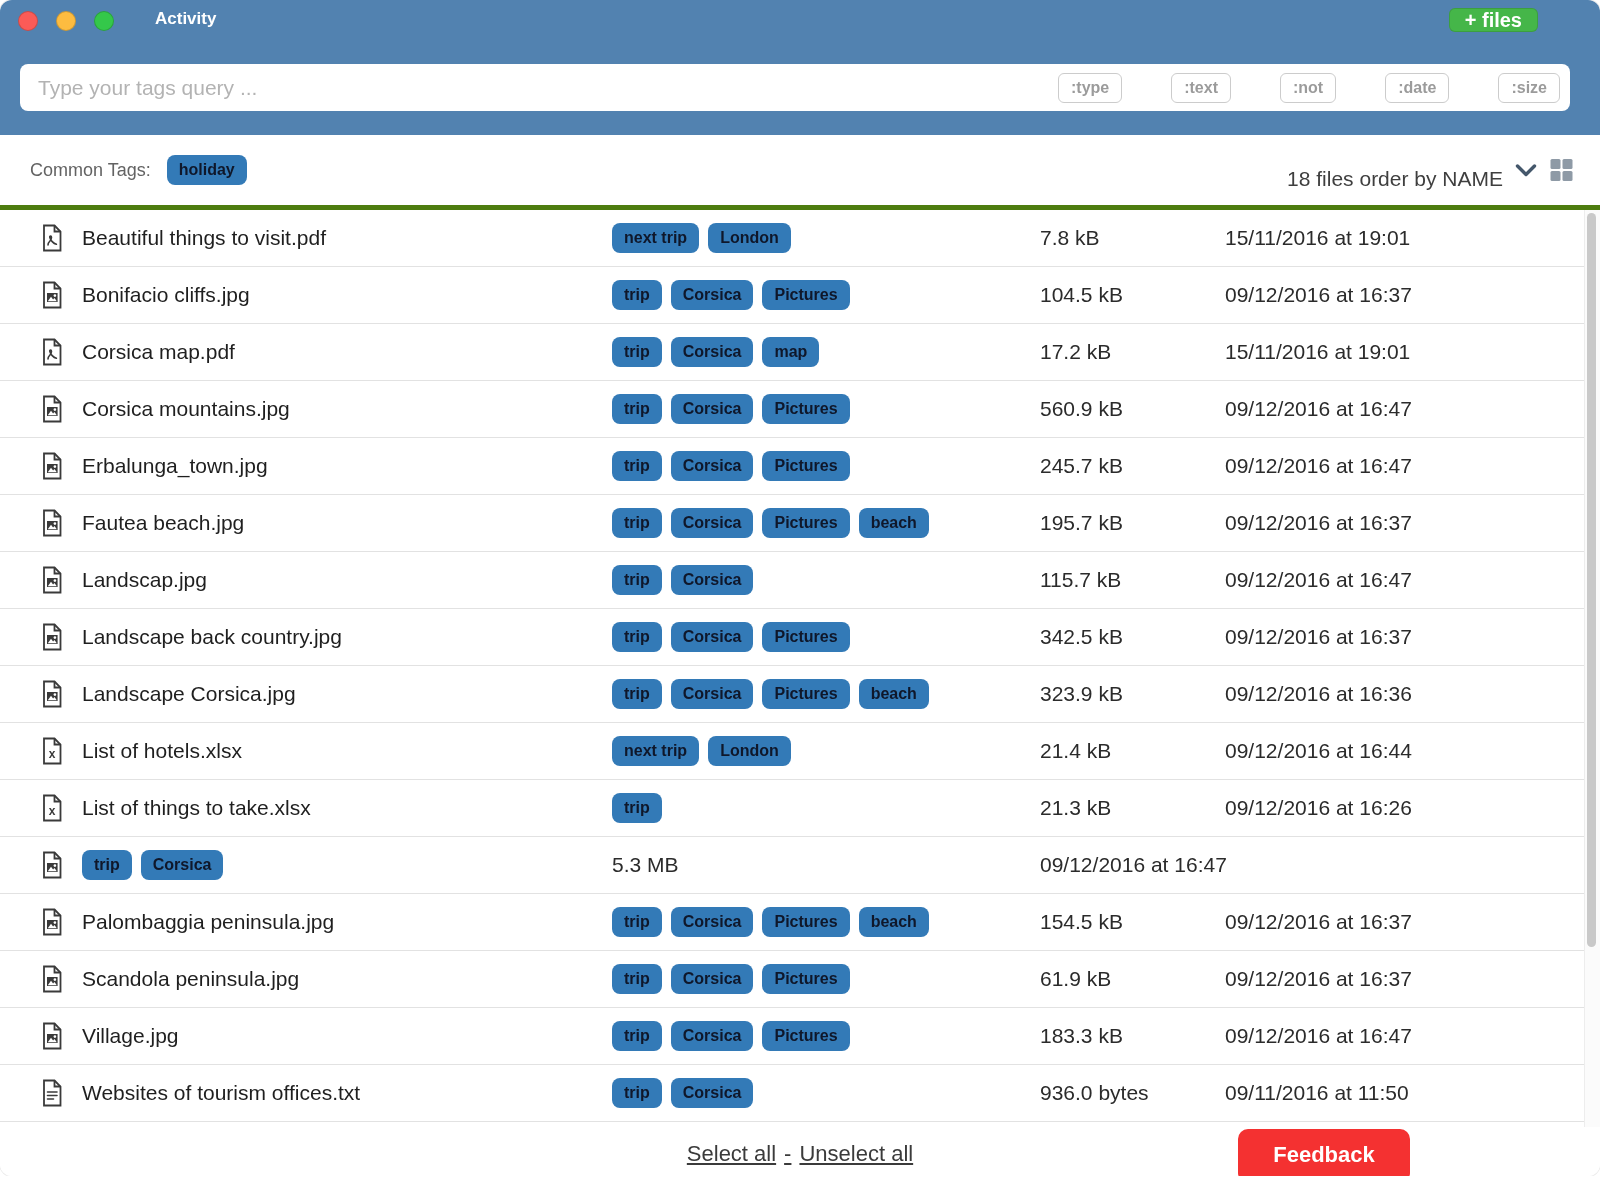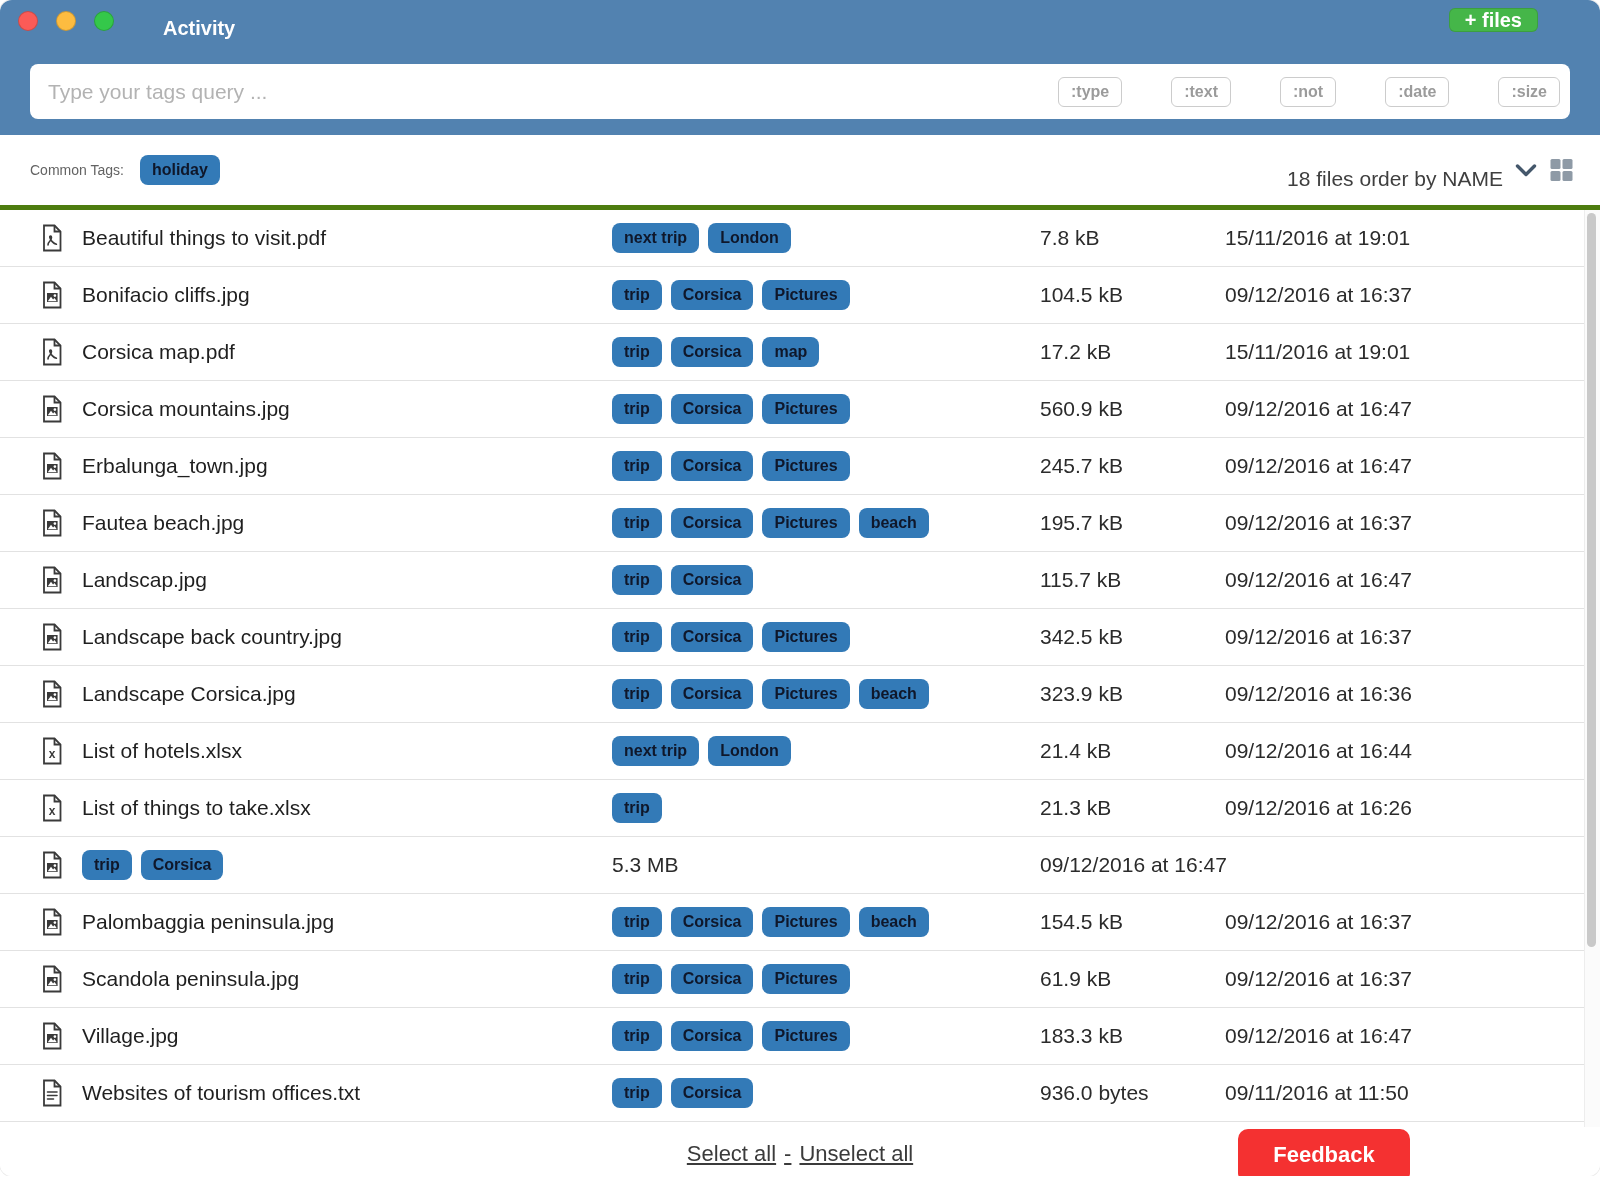--- a/index.html
+++ b/index.html
@@ -10,42 +10,42 @@
     border-radius:12px; overflow:hidden; box-shadow:0 0 0 1px rgba(0,0,0,.08);
   }
 
   
   .hdr { height:135px; background:var(--header-blue,#5282b0); position:relative; }
   .lights { position:absolute; left:18px; top:11px; display:flex; gap:18px; }
   .light { width:20px; height:20px; border-radius:50%; box-sizing:border-box; border:1px solid rgba(0,0,0,.18); cursor:pointer; }
   .light.red { background:#fc5b57; }
   .light.yellow { background:#fdbc40; }
   .light.green { background:#34c84a; }
-  .win-title { position:absolute; left:155px; top:9px; margin:8px; color:#fff; font-size:20px; font-weight:bold; }
+  .win-title { position:absolute; left:155px; top:9px; margin:0; color:#fff; font-size:17px; font-weight:bold; }
   .add-files {
     position:absolute; right:62px; top:8px; height:24px; padding:0 15px;
     background:var(--add-green,#45b649); color:#fff; font-size:20px; font-weight:bold;
     border:1px solid rgba(0,0,0,.12); border-radius:6px; cursor:pointer; font-family:inherit;
   }
 
-  .search-wrap { position:absolute; left:30px; right:30px; top:64px; height:55px; }
+  .search-wrap { position:absolute; left:20px; right:30px; top:64px; height:47px; }
   .search-input {
     width:100%; height:100%; box-sizing:border-box; border:none; border-radius:8px;
     padding:0 400px 0 18px; font-size:21px; color:#333; font-family:inherit; outline:none;
   }
   .search-input::placeholder { color:#b3b3b3; }
   .filters { position:absolute; right:10px; top:50%; transform:translateY(-50%); display:flex; gap:9px; }
   .filter-btn {
     border:1px solid #ccc; background:#fff; color:#9b9b9b; font-weight:bold; font-size:16px;
     padding:5px 12px; border-radius:6px; font-family:inherit; cursor:pointer;margin-left:40px;
   }
 
   
   .toolbar { height:70px; display:flex; align-items:center; padding:0 26px 0 30px; }
-  .ct-label { font-size:14px; color:#636363; }
+  .ct-label { font-size:18px; color:#636363; }
   .ct-list { margin-left:16px; display:flex; gap:8px; }
   .tag {
     background:var(--tag-blue,#337ab7); color:#0f172a; font-weight:bold; font-size:16px;
     padding:5px 12px; border-radius:8px; white-space:nowrap; cursor:pointer; line-height:1.2;
   }
   .order { margin-left:auto; display:flex; align-items:center; gap:12px; }
   .order-label { font-size:21px; color:#3f3f3f;margin-top:18px; }
   .icon-btn { display:flex; align-items:center; cursor:pointer; background:none; border:none; padding:0; }
 
   

